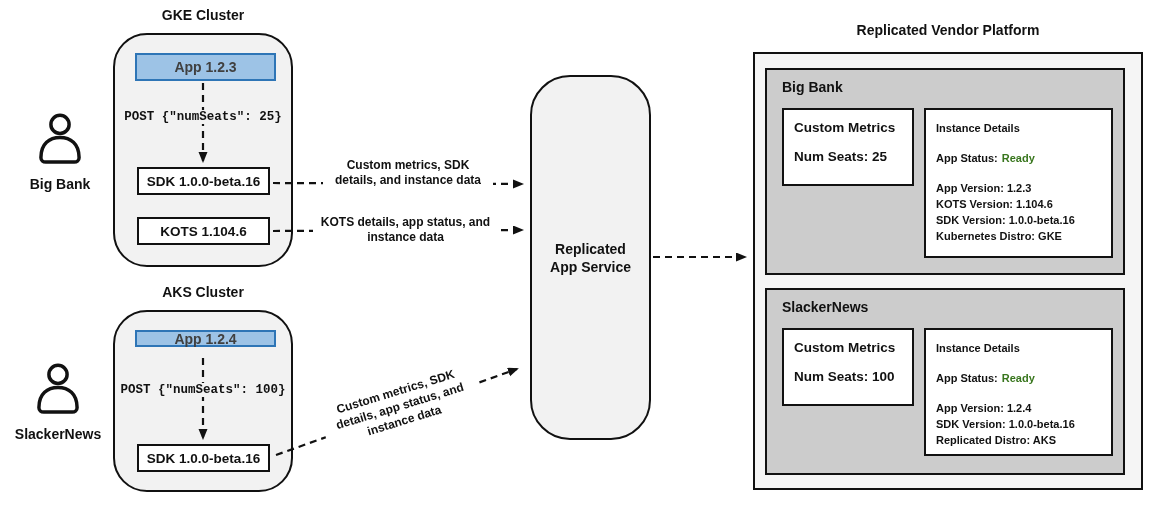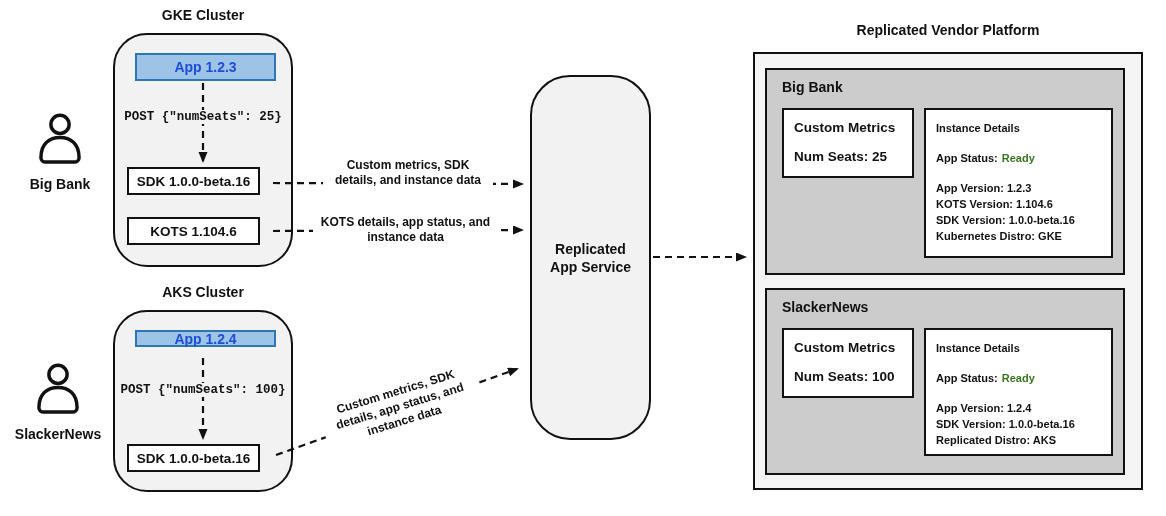--- a/index.html
+++ b/index.html
@@ -13,28 +13,28 @@
   .user { position:absolute; width:120px; display:flex; flex-direction:column; align-items:center; }
   .user-label { font-weight:bold; font-size:14px; margin-top:8px; }
 
   
   .cluster { position:absolute; left:113px; width:180px; background:#f2f2f2;
              border:2.5px solid #111; border-radius:34px; }
   .cluster-title { position:absolute; left:113px; width:180px; text-align:center;
                    font-weight:bold; font-size:14px; }
 
   .app-box { position:absolute; left:135px; width:141px; background:#9dc3e6;
-             border:2px solid #2e75b6; color:#1d4ed8; font-weight:bold; font-size:14px;
+             border:2px solid #2e75b6; color:#404040; font-weight:bold; font-size:14px;
              display:flex; align-items:center; justify-content:center; }
 
   .post-label { position:absolute; left:120px; width:166px; text-align:center;
                 font-family:"Liberation Mono","DejaVu Sans Mono",monospace; font-weight:bold;
                 font-size:12.5px; background:#f2f2f2; white-space:nowrap; }
 
-  .comp-box { position:absolute; left:127px; width:133px; height:28px; background:#ffffff;
+  .comp-box { position:absolute; left:137px; width:133px; height:28px; background:#ffffff;
               border:2px solid #111; display:flex; align-items:center; justify-content:center;
               font-weight:bold; font-size:13.5px; white-space:nowrap; }
 
   
   .service { position:absolute; left:530px; top:75px; width:121px; height:365px;
              background:#f2f2f2; border:2.5px solid #111; border-radius:40px;
              display:flex; align-items:center; justify-content:center; }
   .service-label { width:92px; text-align:center; font-weight:bold; font-size:14px; line-height:18px; }
 
   
@@ -43,21 +43,21 @@
                  line-height:15px; background:#ffffff; white-space:nowrap; }
   .arrow-label.rot { transform:rotate(-17deg); }
 
   
   .panel { position:absolute; left:753px; top:52px; width:390px; height:438px;
            background:#f5f5f5; border:2px solid #111; }
   .panel-title { position:absolute; left:753px; top:22px; width:390px; text-align:center;
                  font-weight:bold; font-size:14px; }
   .section { position:absolute; left:765px; width:360px; background:#cccccc; border:2px solid #111; }
   .section-name { position:absolute; left:15px; top:9px; font-weight:bold; font-size:14px; }
-  .metrics-box { position:absolute; left:15px; top:38px; width:132px; height:70px;
+  .metrics-box { position:absolute; left:15px; top:38px; width:132px; height:78px;
                  background:#fff; border:2px solid #111; padding:10px 0 0 10px;
                  font-weight:bold; font-size:13.5px; white-space:nowrap; }
   .metrics-value { margin-top:14px; }
   .details-box { position:absolute; left:157px; top:38px; width:189px; background:#fff;
                  border:2px solid #111; padding:10px; font-weight:bold; font-size:11px;
                  line-height:16px; white-space:nowrap; }
   .status-line { margin-top:14px; }
   .status-ready { color:#38761d; margin-left:4px; }
   .detail-lines { margin-top:14px; }
 </style>

